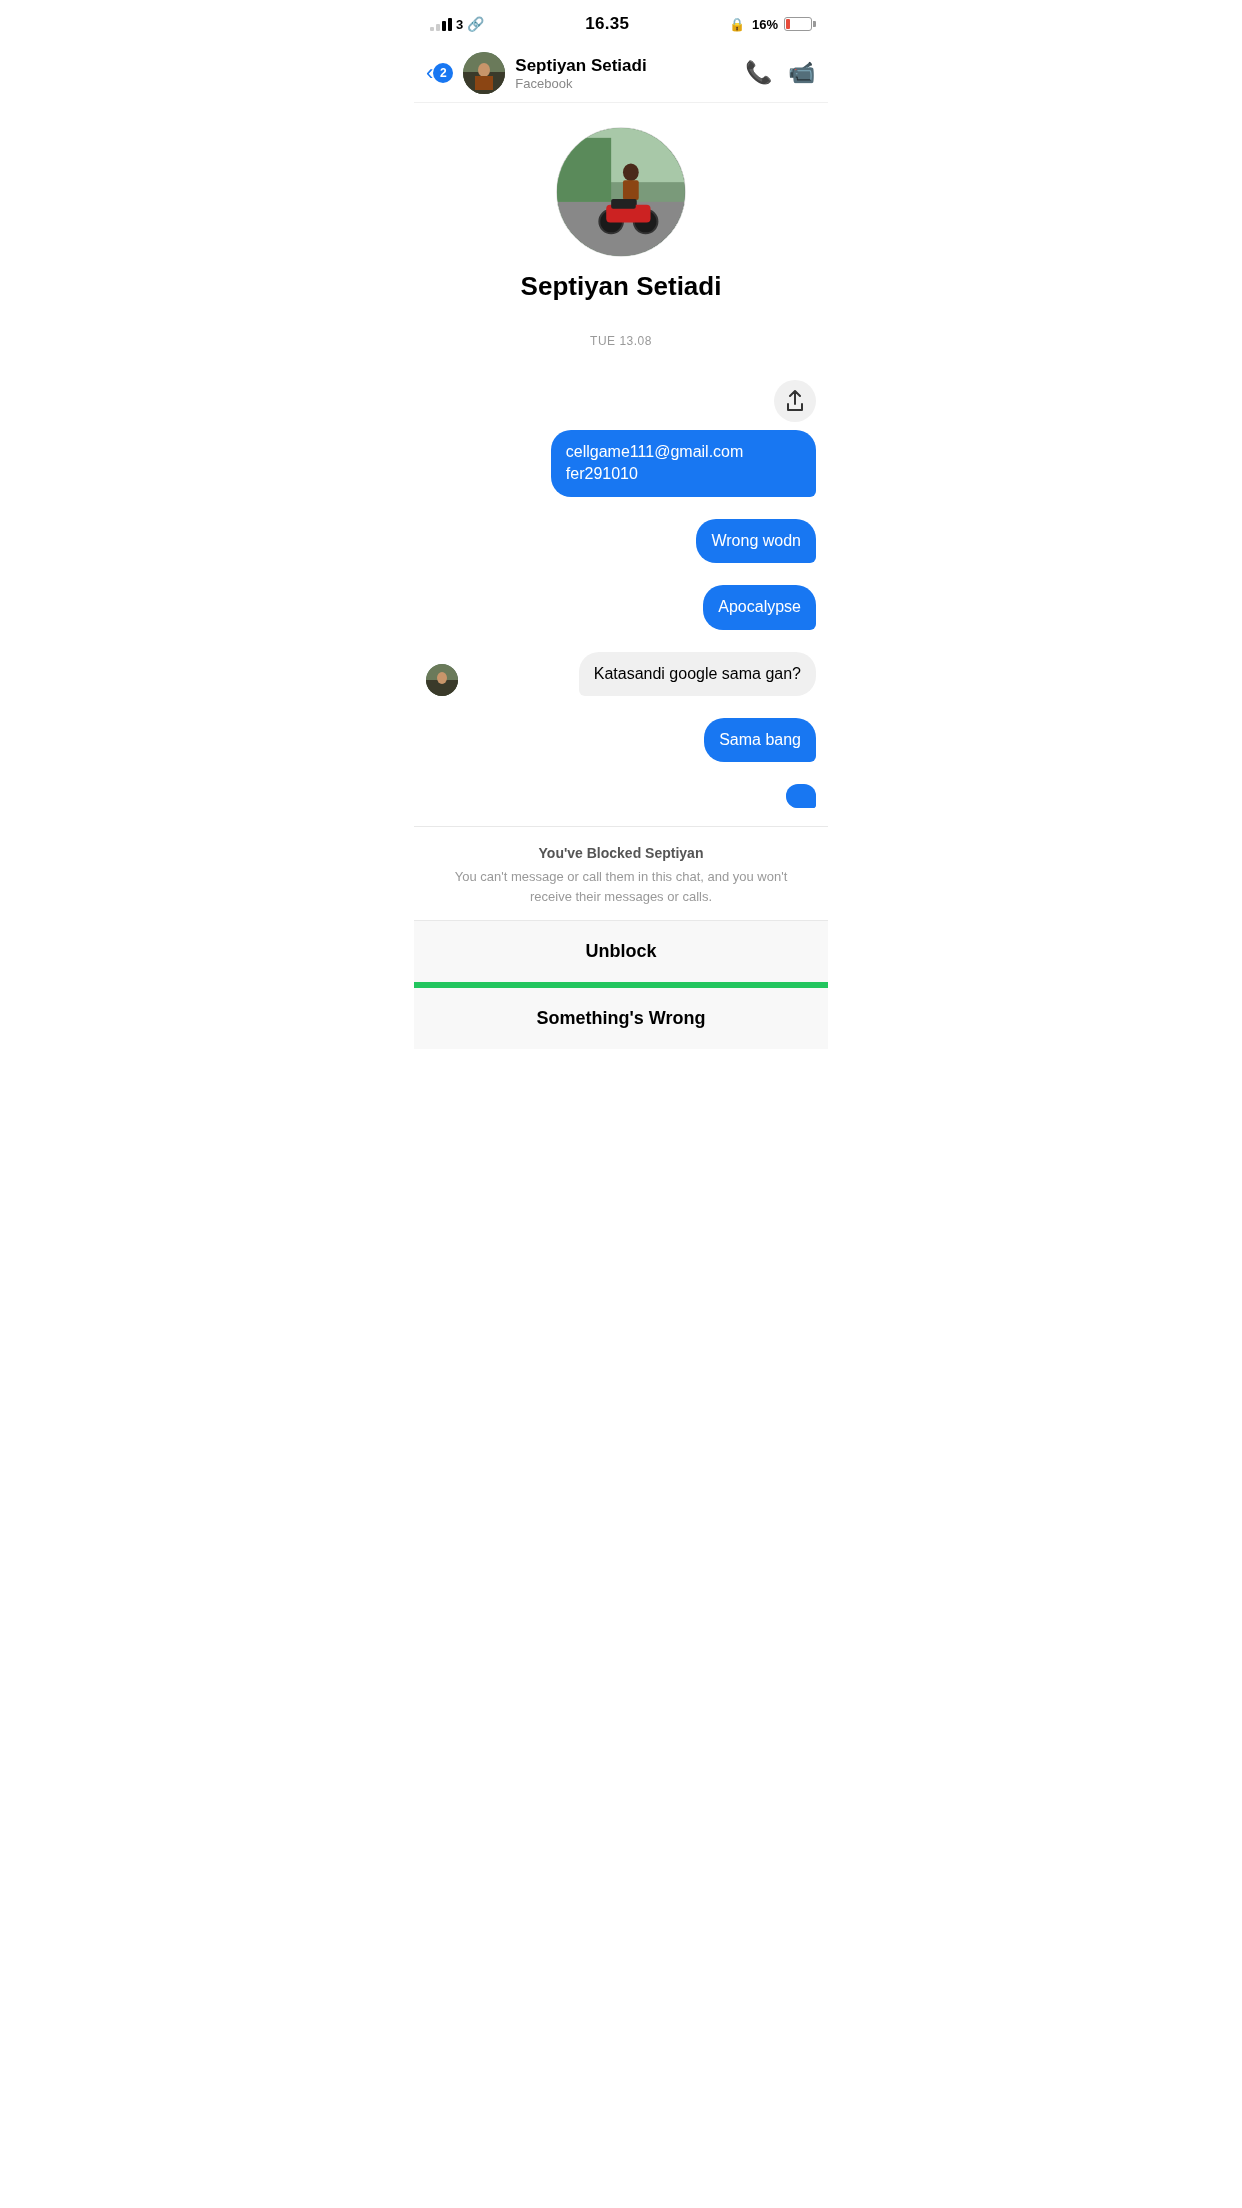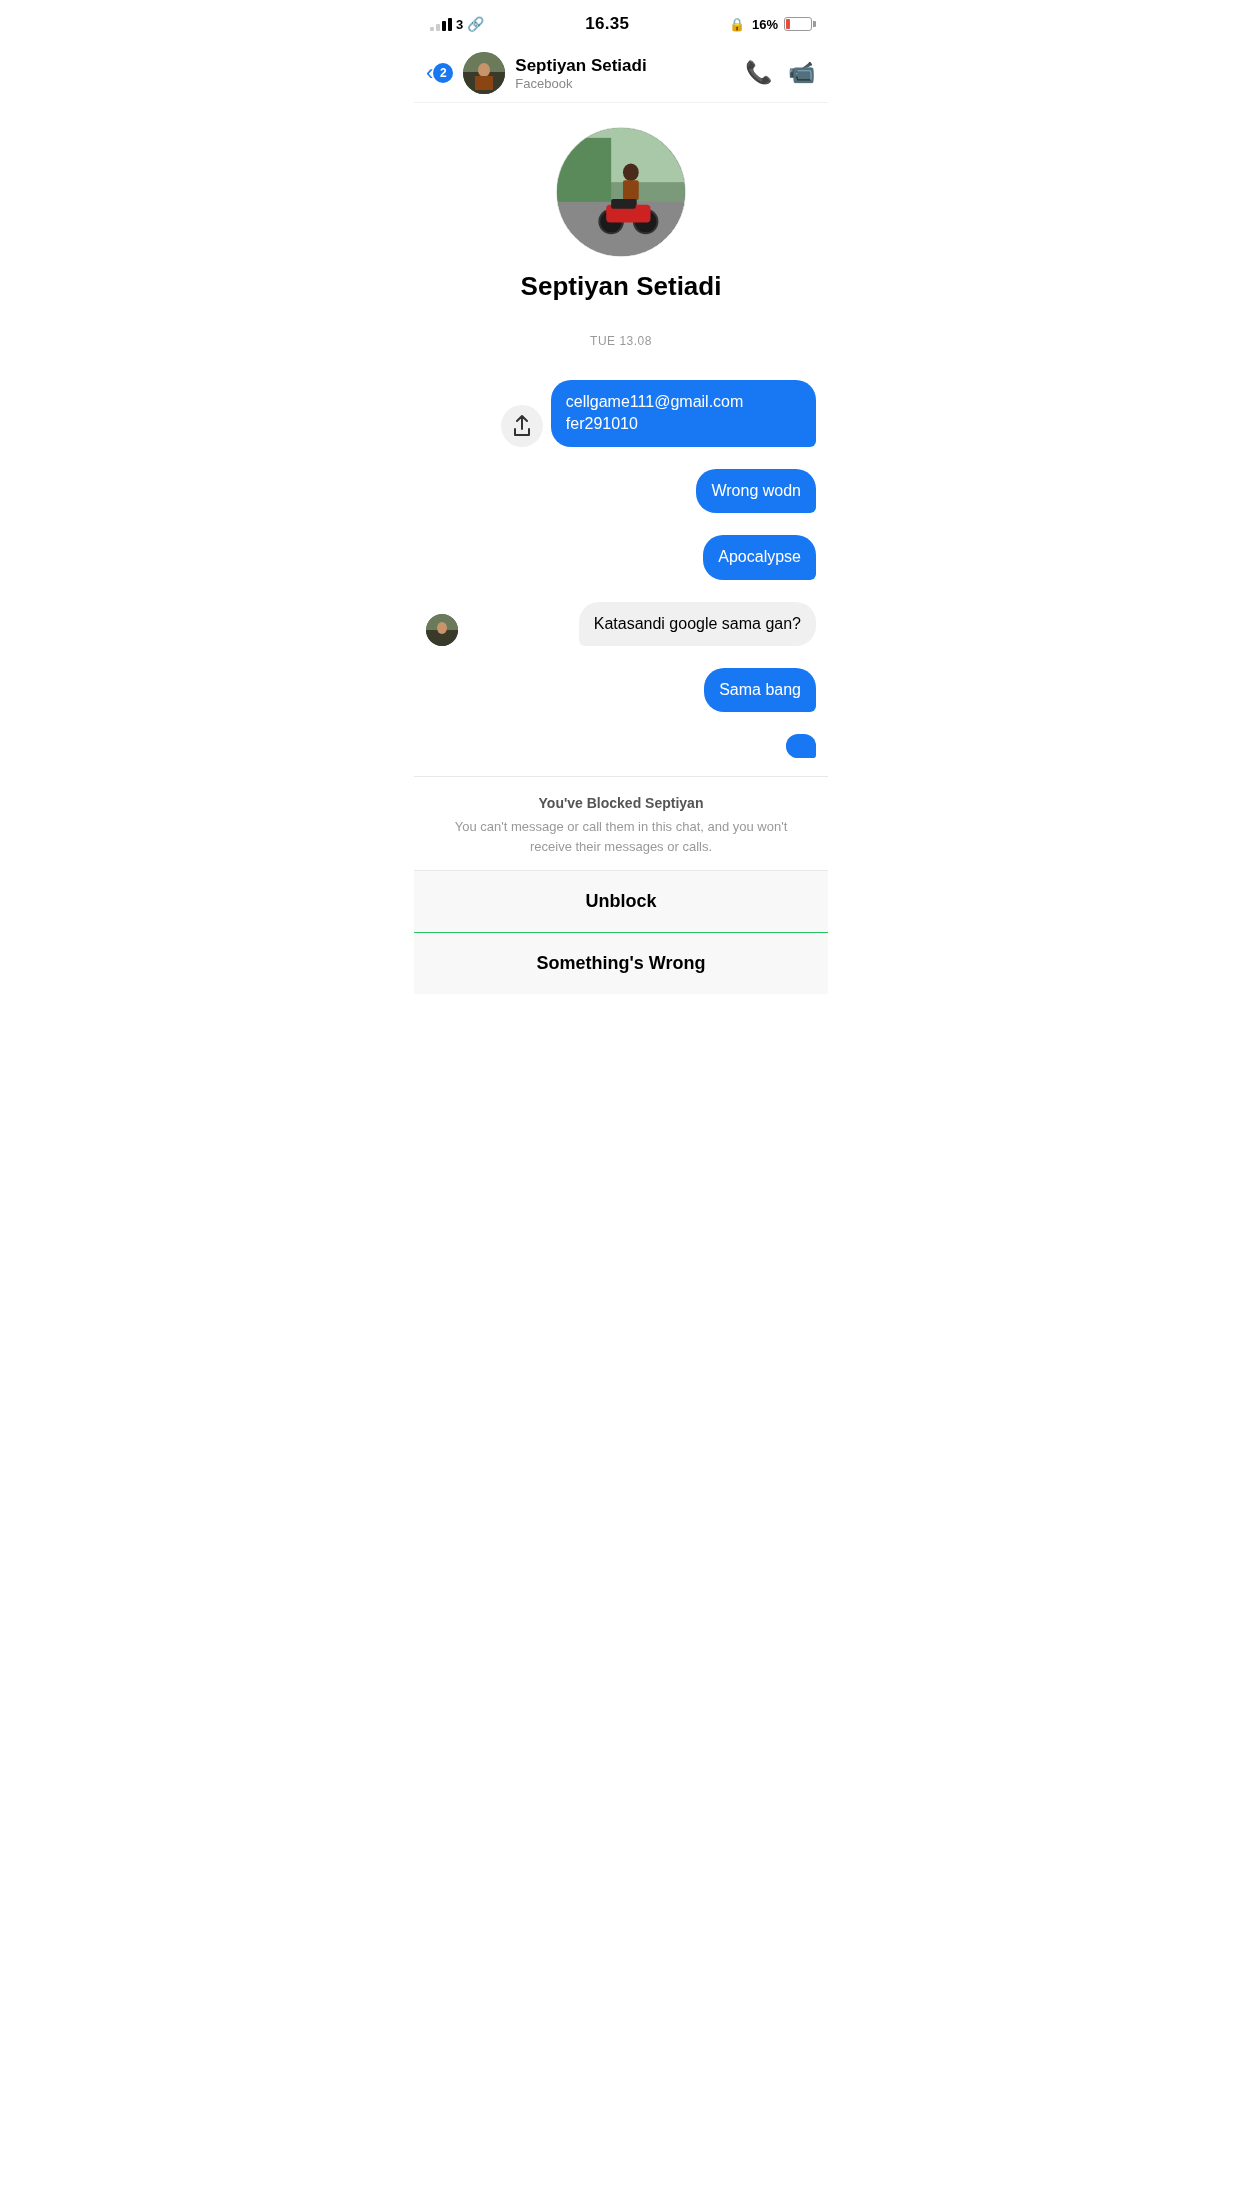--- a/index.html
+++ b/index.html
@@ -224,20 +224,21 @@
     }
 
     .message-row {
       display: flex;
       align-items: flex-end;
       gap: 8px;
     }
 
     .message-row.sent {
       justify-content: flex-end;
+      flex-direction: column;
     }
 
     .message-row.received {
       justify-content: space-between;
     }
 
     .bubble {
       max-width: 68%;
       padding: 11px 15px;
       border-radius: 20px;
@@ -318,21 +319,21 @@
     .bottom-btn {
       width: 100%;
       padding: 20px 16px;
       background: #f8f8f8;
       border: none;
       font-size: 18px;
       font-weight: 700;
       color: #000;
       cursor: pointer;
       text-align: center;
-      border-bottom: 1px solid #22c55e;
+      border-bottom: 6px solid #22c55e;
     }
 
     .bottom-btn:last-child {
       border-bottom: none;
     }
 
     
     .partial-bubble {
       background: #1877f2;
       color: #fff;

